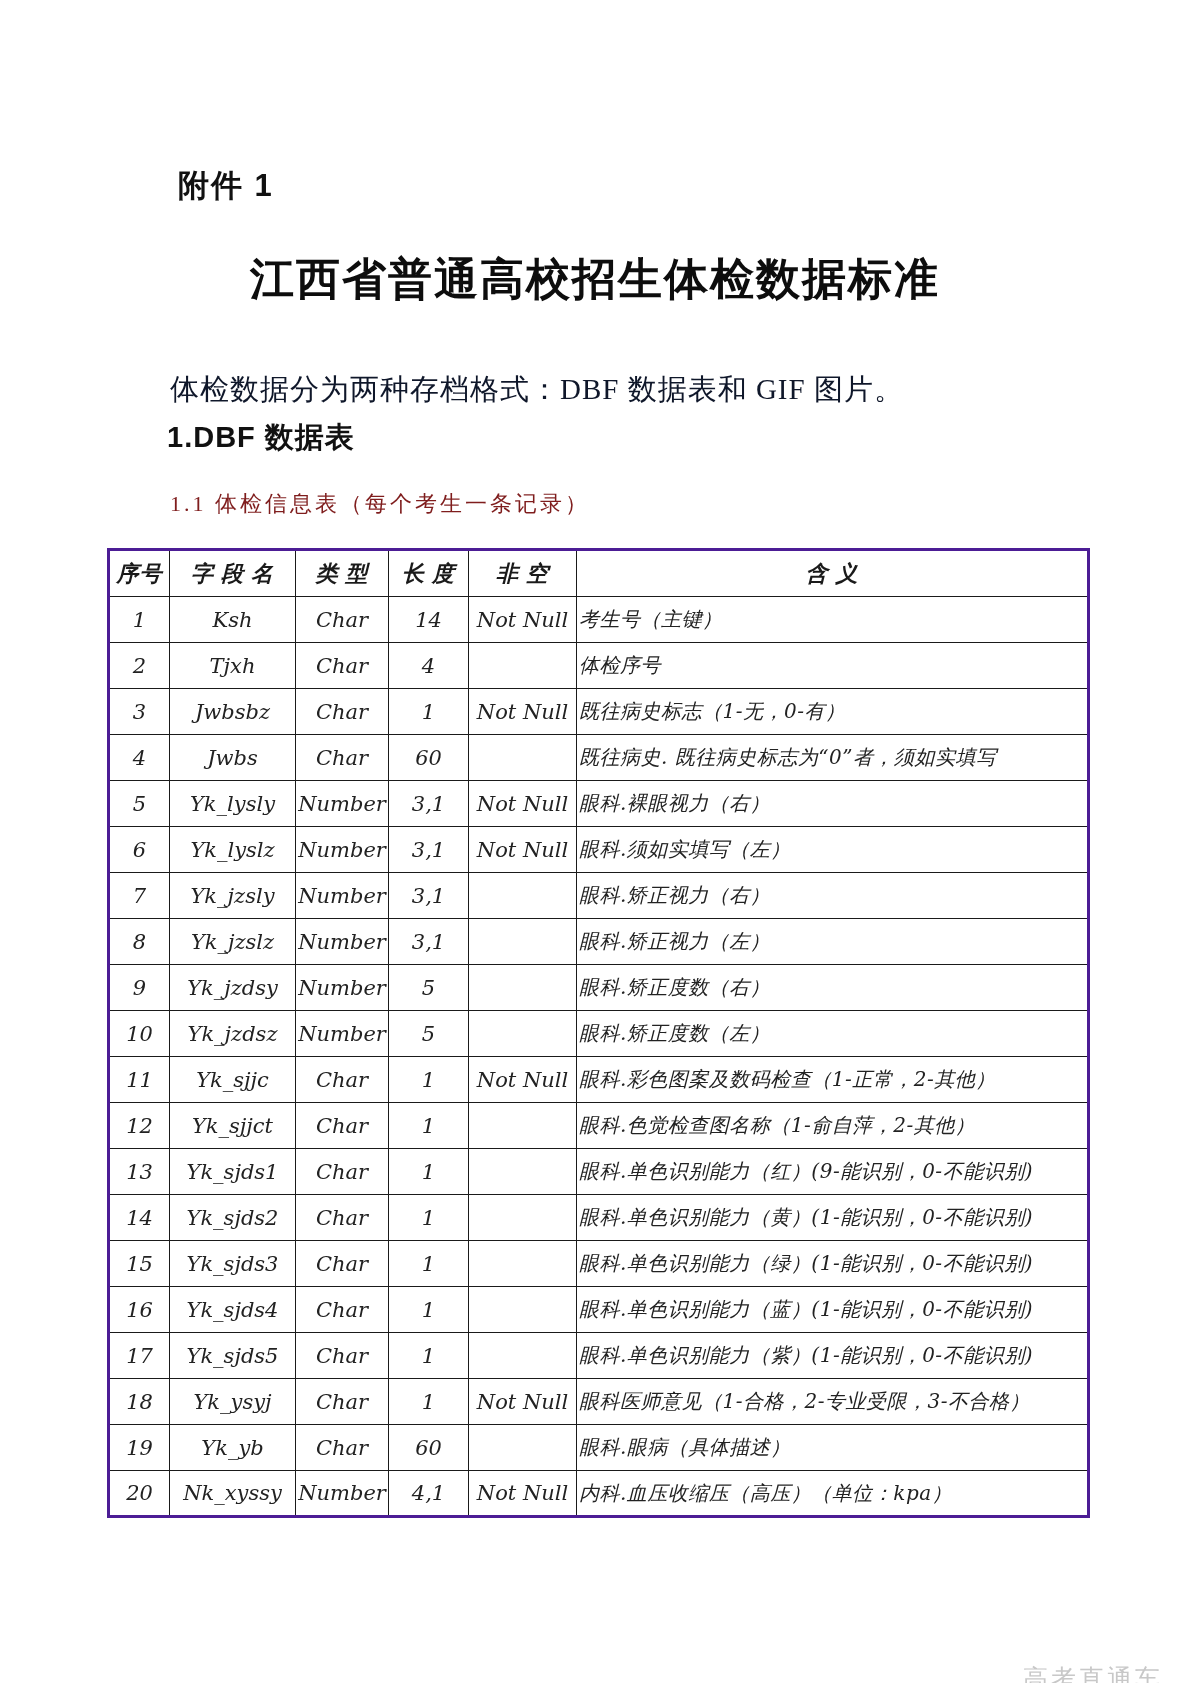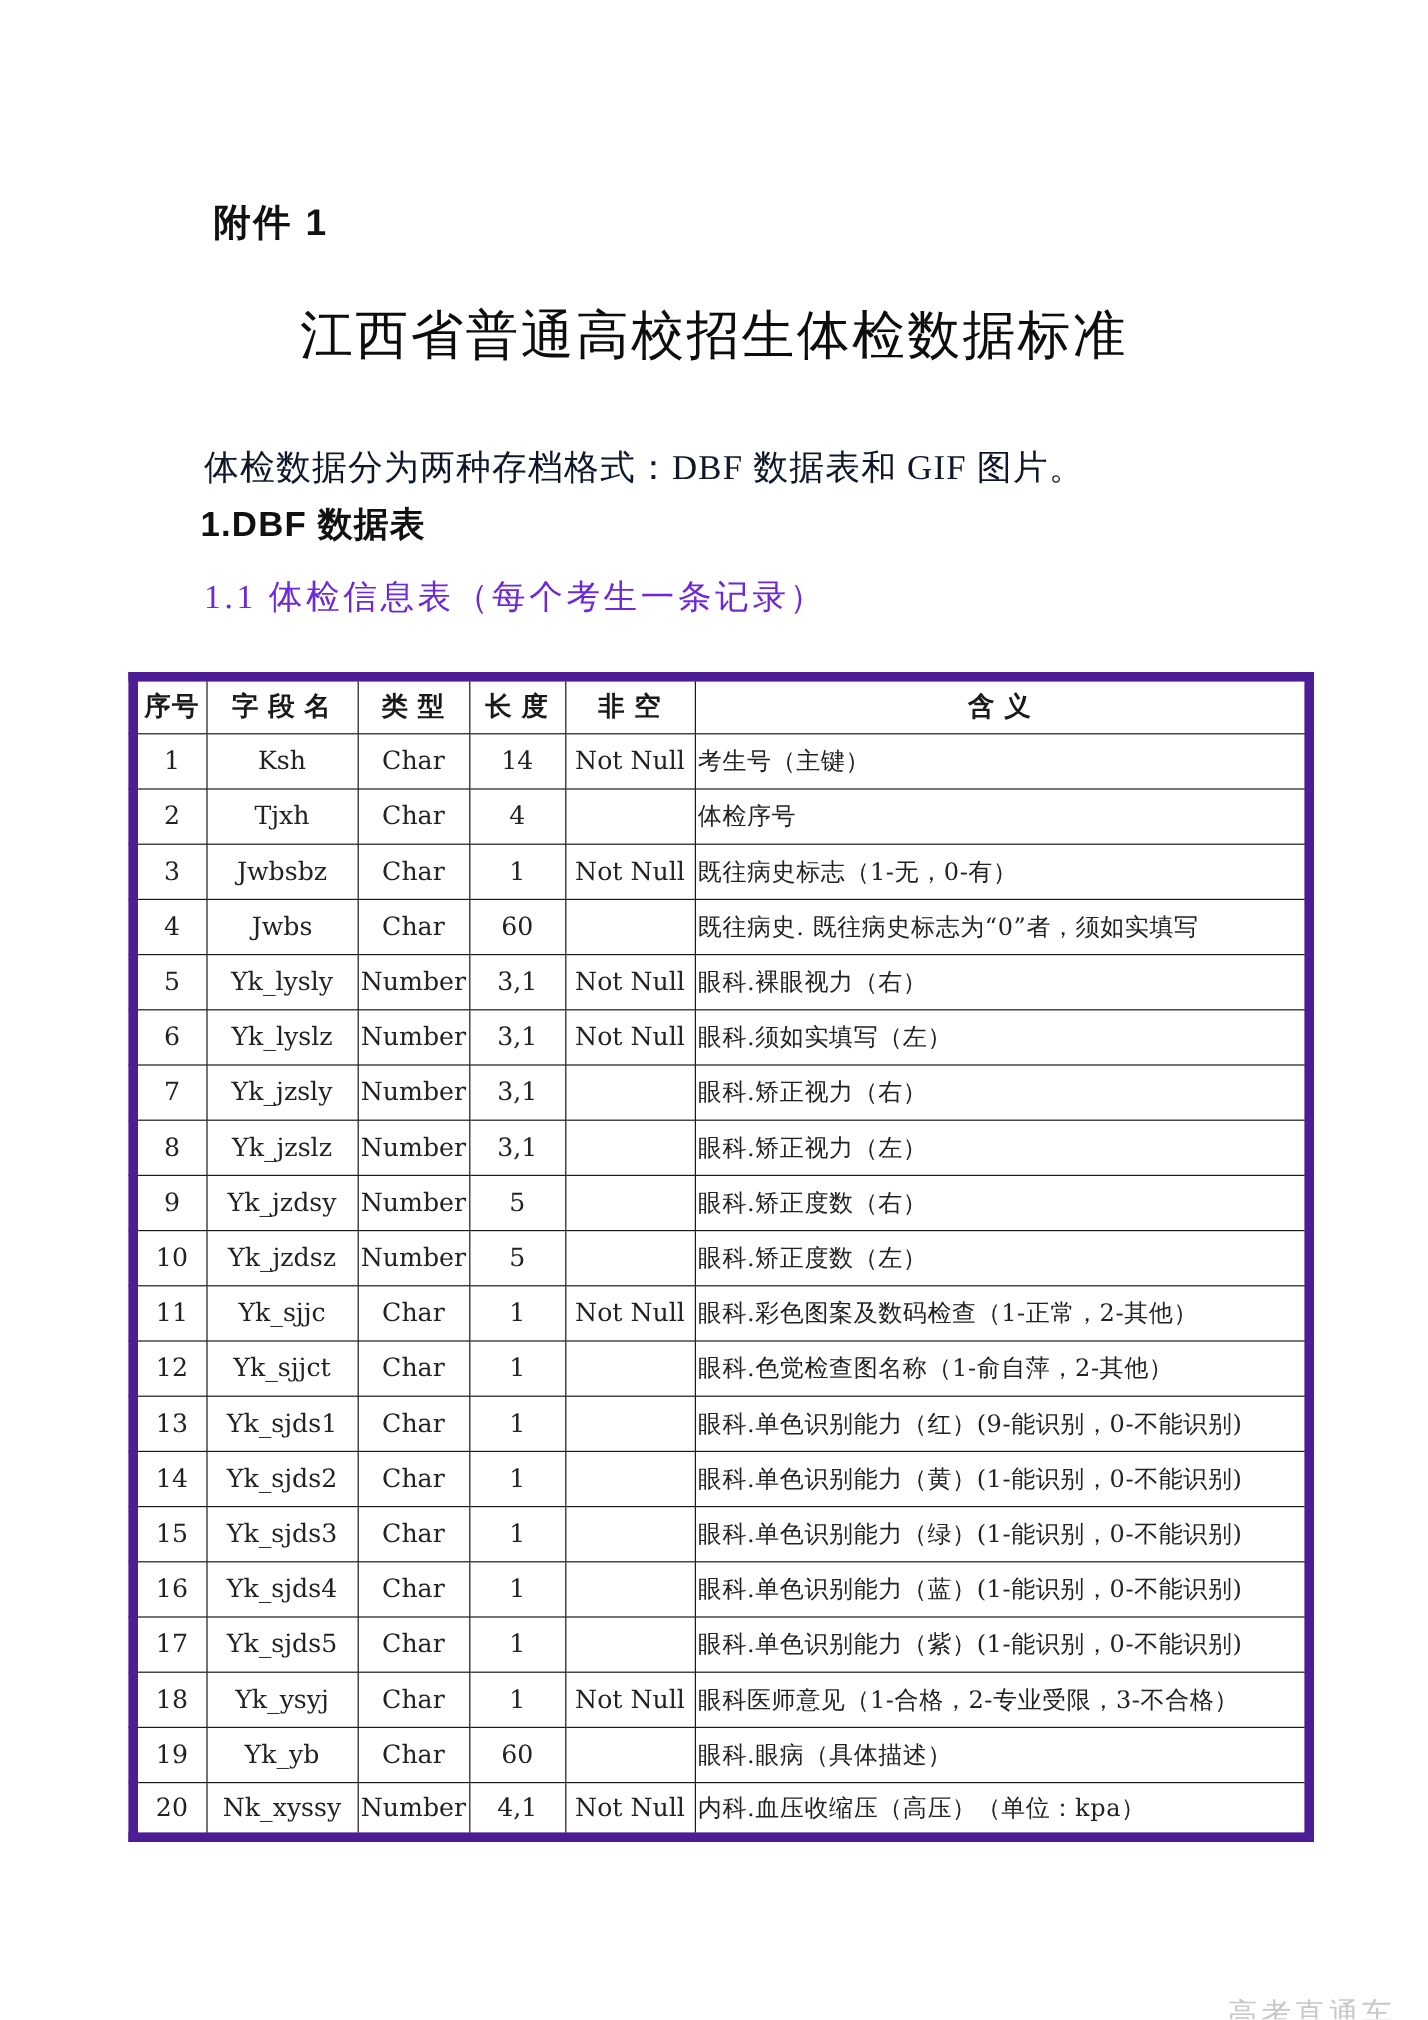--- a/index.html
+++ b/index.html
@@ -14,42 +14,43 @@
   .attachment{
     position:absolute;left:178px;top:165px;
     font-family:"Liberation Sans", sans-serif;
     font-weight:700;font-size:31px;color:#111;
     letter-spacing:2px;
   }
   .doc-title{
     position:absolute;left:0;right:0;top:250px;
     margin:0;text-align:center;
     font-family:"Liberation Sans", sans-serif;
-    font-weight:400;font-size:44px;color:#0d0d0d;
+    font-weight:700;font-size:44px;color:#0d0d0d;
     letter-spacing:2px;
   }
   .intro{
     position:absolute;left:170px;top:370px;margin:0;
     font-size:29px;color:#0f172a;letter-spacing:1px;
   }
   .h2{
     position:absolute;left:167px;top:418px;
     font-family:"Liberation Sans", sans-serif;
     font-weight:700;font-size:29px;color:#111;
     letter-spacing:1px;
   }
   .h3{
-    position:absolute;left:170px;top:479px;
-    font-size:28px;color:#6d28d9;letter-spacing:3px;
+    position:absolute;left:170px;top:489px;
+    font-size:22px;color:#7f1d1d;letter-spacing:3px;
   }
   table.fields{
-    position:absolute;left:107px;top:560px;
+    position:absolute;left:107px;top:548px;
     width:980px;
     border-collapse:collapse;table-layout:fixed;
-    border:8px solid #4c1d95;
+    border:3px solid #4c1d95;
+    font-style:italic;
   }
   table.fields th, table.fields td{
     border:1px solid #1a1a1a;
     padding:0;
     overflow:hidden;
     white-space:nowrap;
   }
   table.fields thead tr{height:47px;}
   table.fields tbody tr{height:46px;}
   table.fields th{

